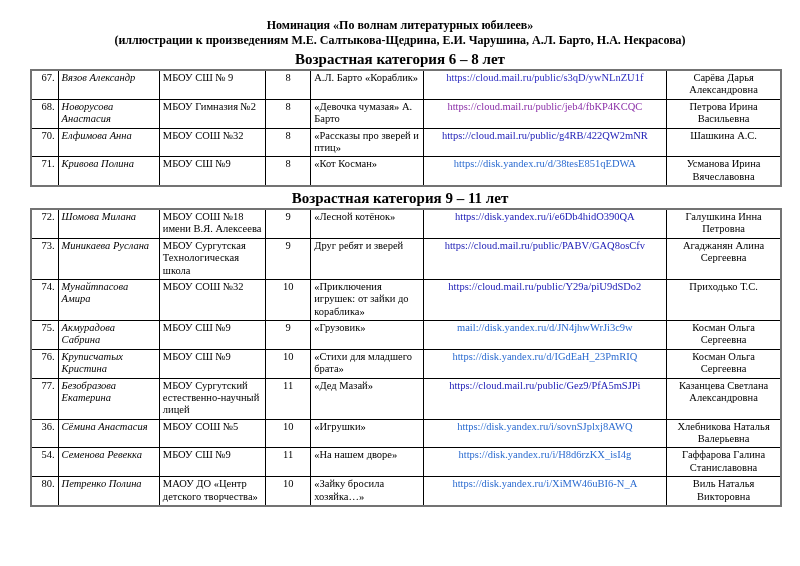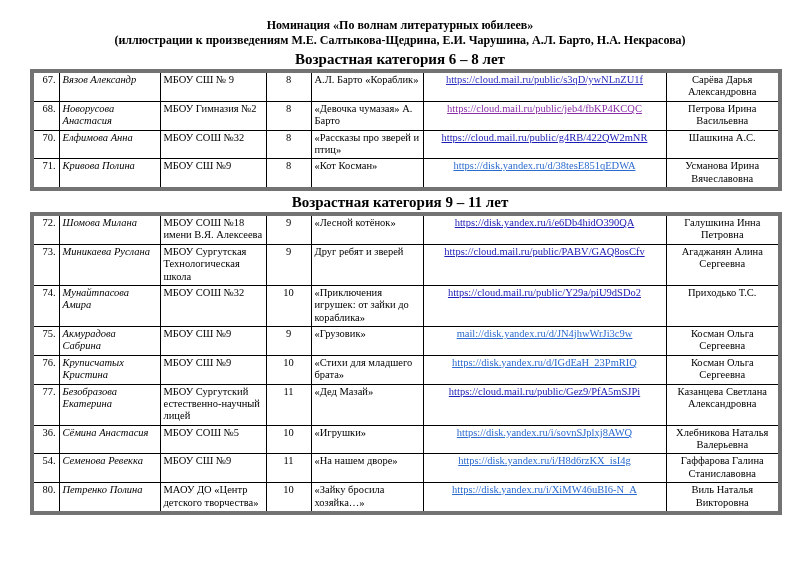--- a/index.html
+++ b/index.html
@@ -16,21 +16,21 @@
   .title-block{ text-align:center; font-weight:bold; font-size:12px; line-height:1.25; }
   .section-heading{
     text-align:center; font-weight:bold; font-size:15px;
     margin:2px 0 1px 0; line-height:1.2;
   }
   .tbl-wrap{ margin-left:30px; }
   table.grid{
     border-collapse:collapse;
     table-layout:fixed;
     width:752px;
-    border:4px solid #737373;
+    border:2px solid #737373;
   }
   table.grid td{
     border:1px solid #000;
     vertical-align:top;
     font-size:10.5px;
     line-height:1.18;
     padding:1px 3px 2px 3px;
     overflow:hidden;
   }
   col.c-num{width:27px;}
@@ -40,21 +40,21 @@
   col.c-title{width:112px;}
   col.c-link{width:243px;}
   col.c-teacher{width:114px;}
   td.cell-num{ text-align:right; padding-right:2px; padding-left:1px;}
   td.cell-name{ text-align:left;font-style:italic; }
   td.cell-school{ }
   td.cell-age{ text-align:center; }
   td.cell-title{ text-align:left; }
   td.cell-link{ text-align:center; word-break:break-all; }
   td.cell-teacher{ text-align:center; }
-  td.cell-link a{ text-decoration:underline; cursor:pointer; }
+  td.cell-link a{ cursor:pointer; }
 </style>
 </head>
 <body>
 
 <div class="page">
 
   <div class="title-block">
     <div>Номинация «По волнам литературных юбилеев»</div>
     <div>(иллюстрации к произведениям М.Е. Салтыкова-Щедрина, Е.И. Чарушина, А.Л. Барто, Н.А. Некрасова)</div>
   </div>

